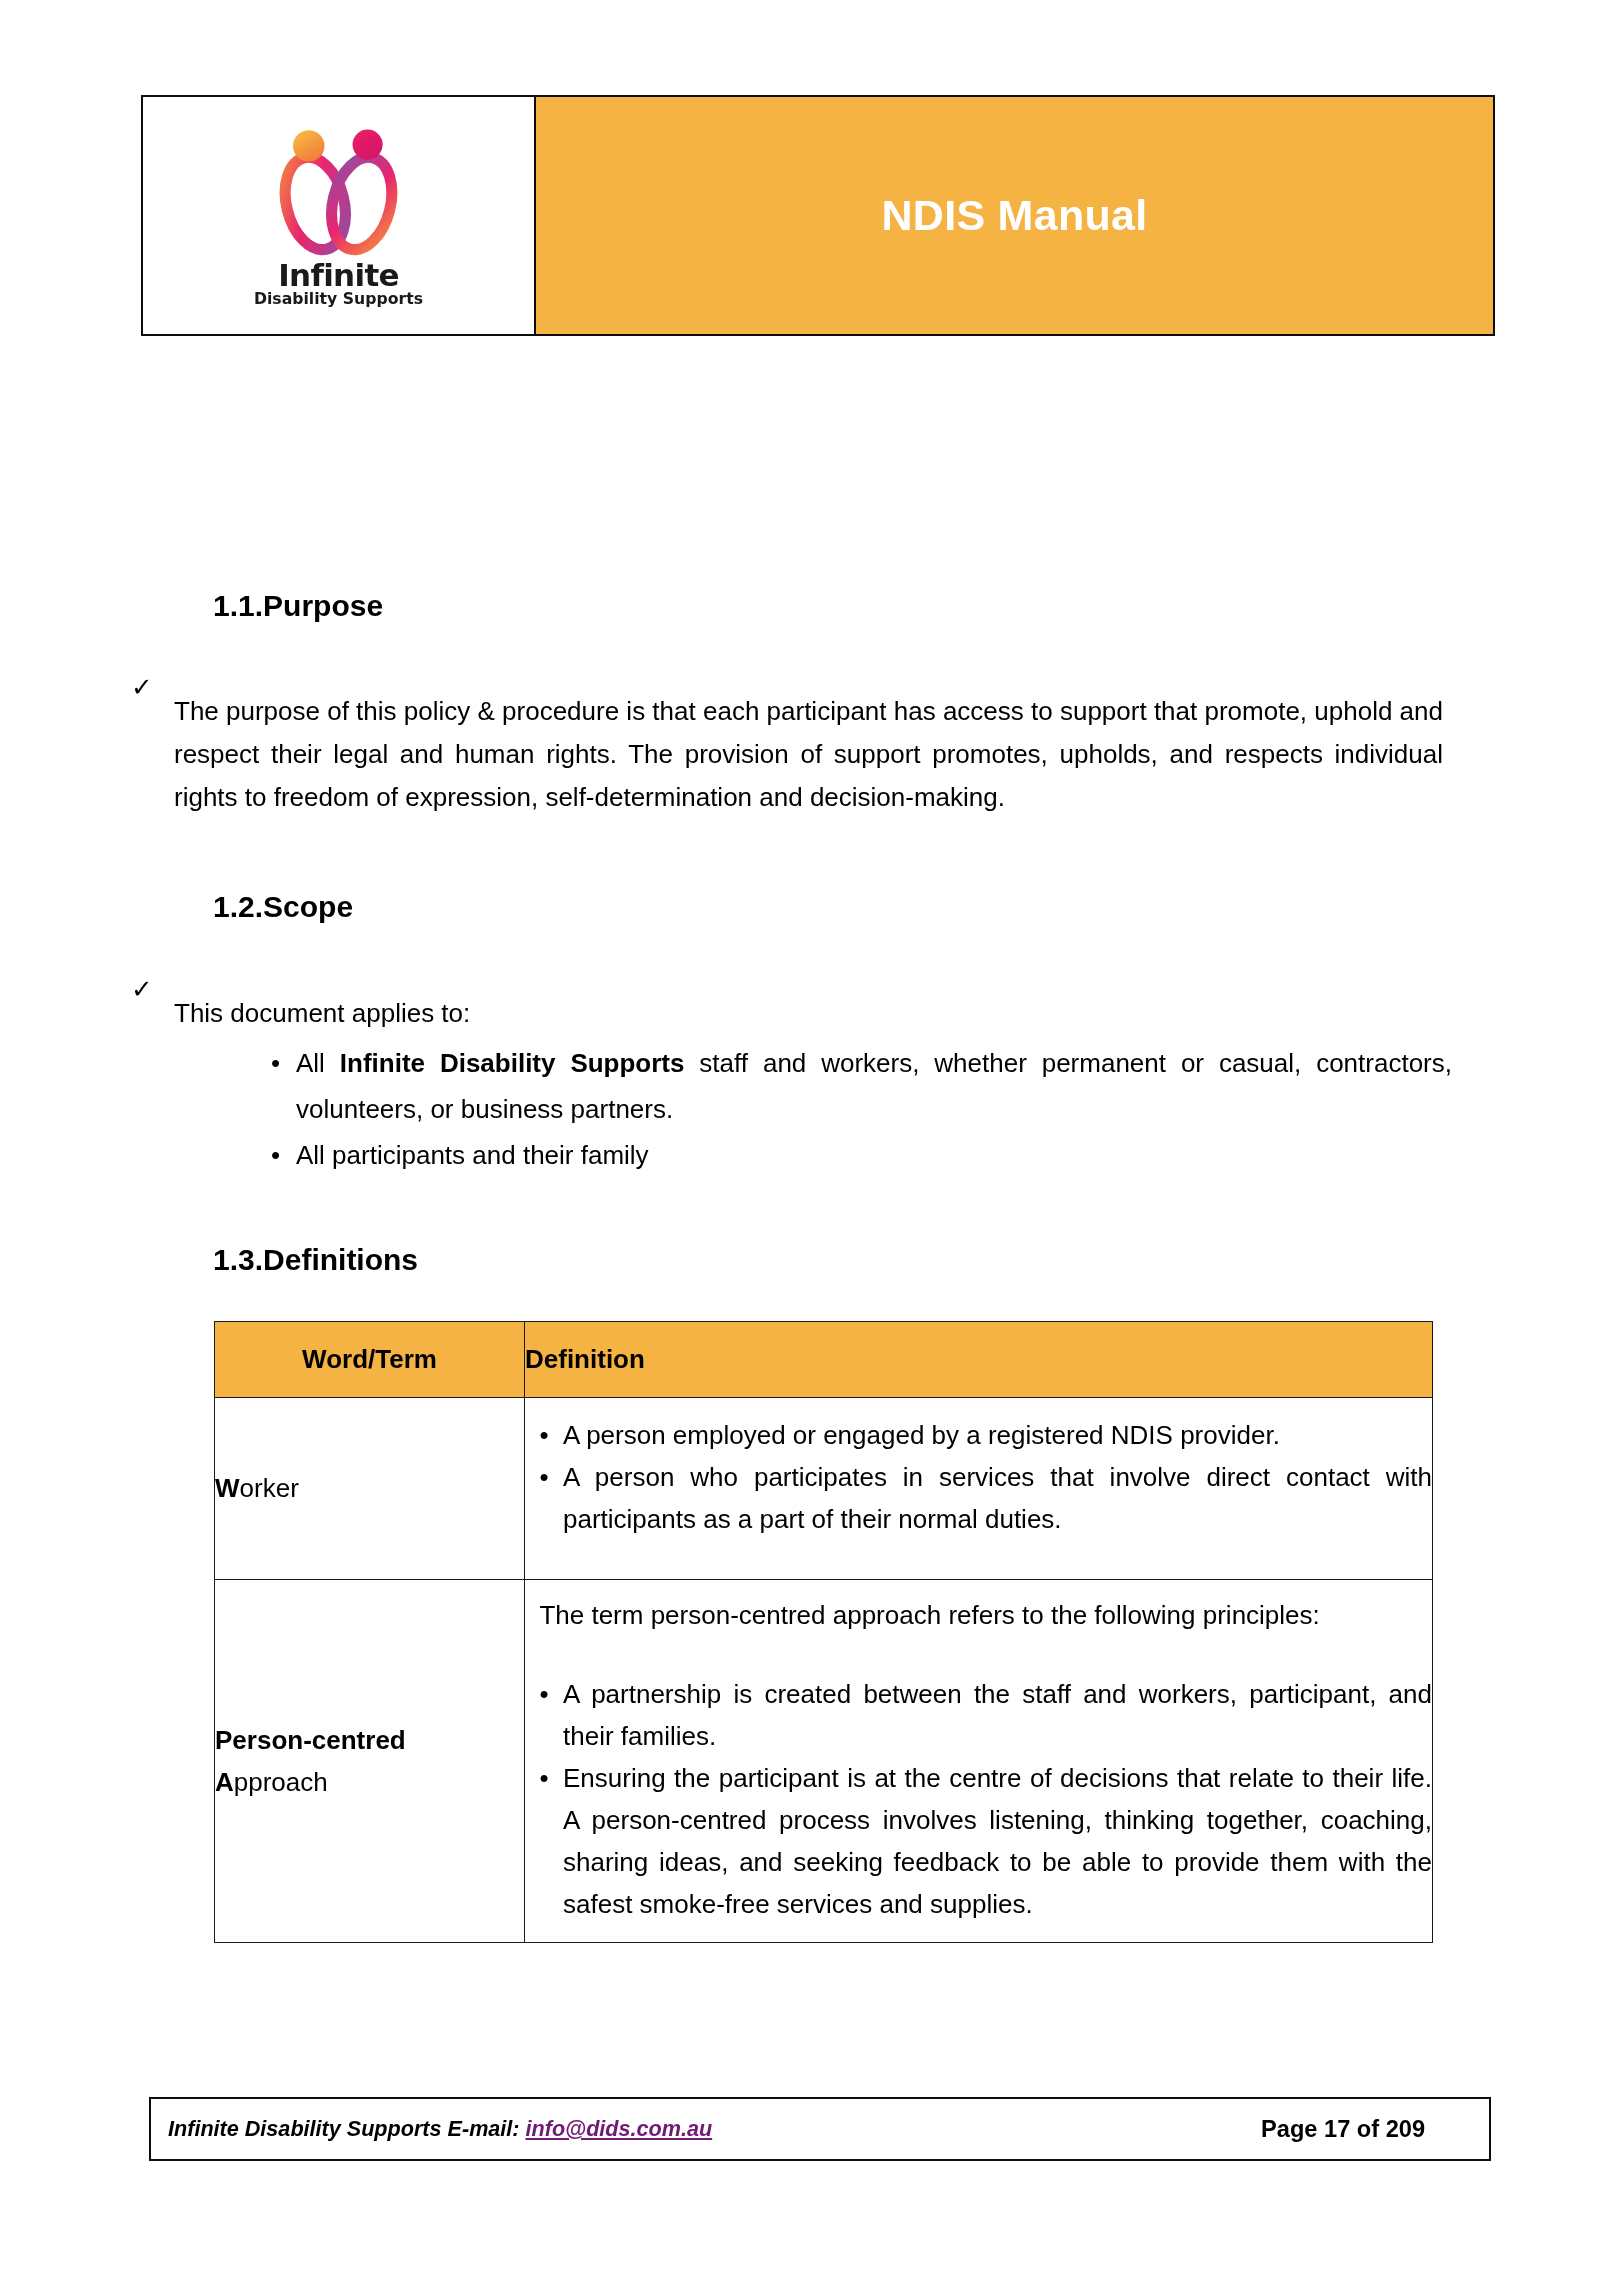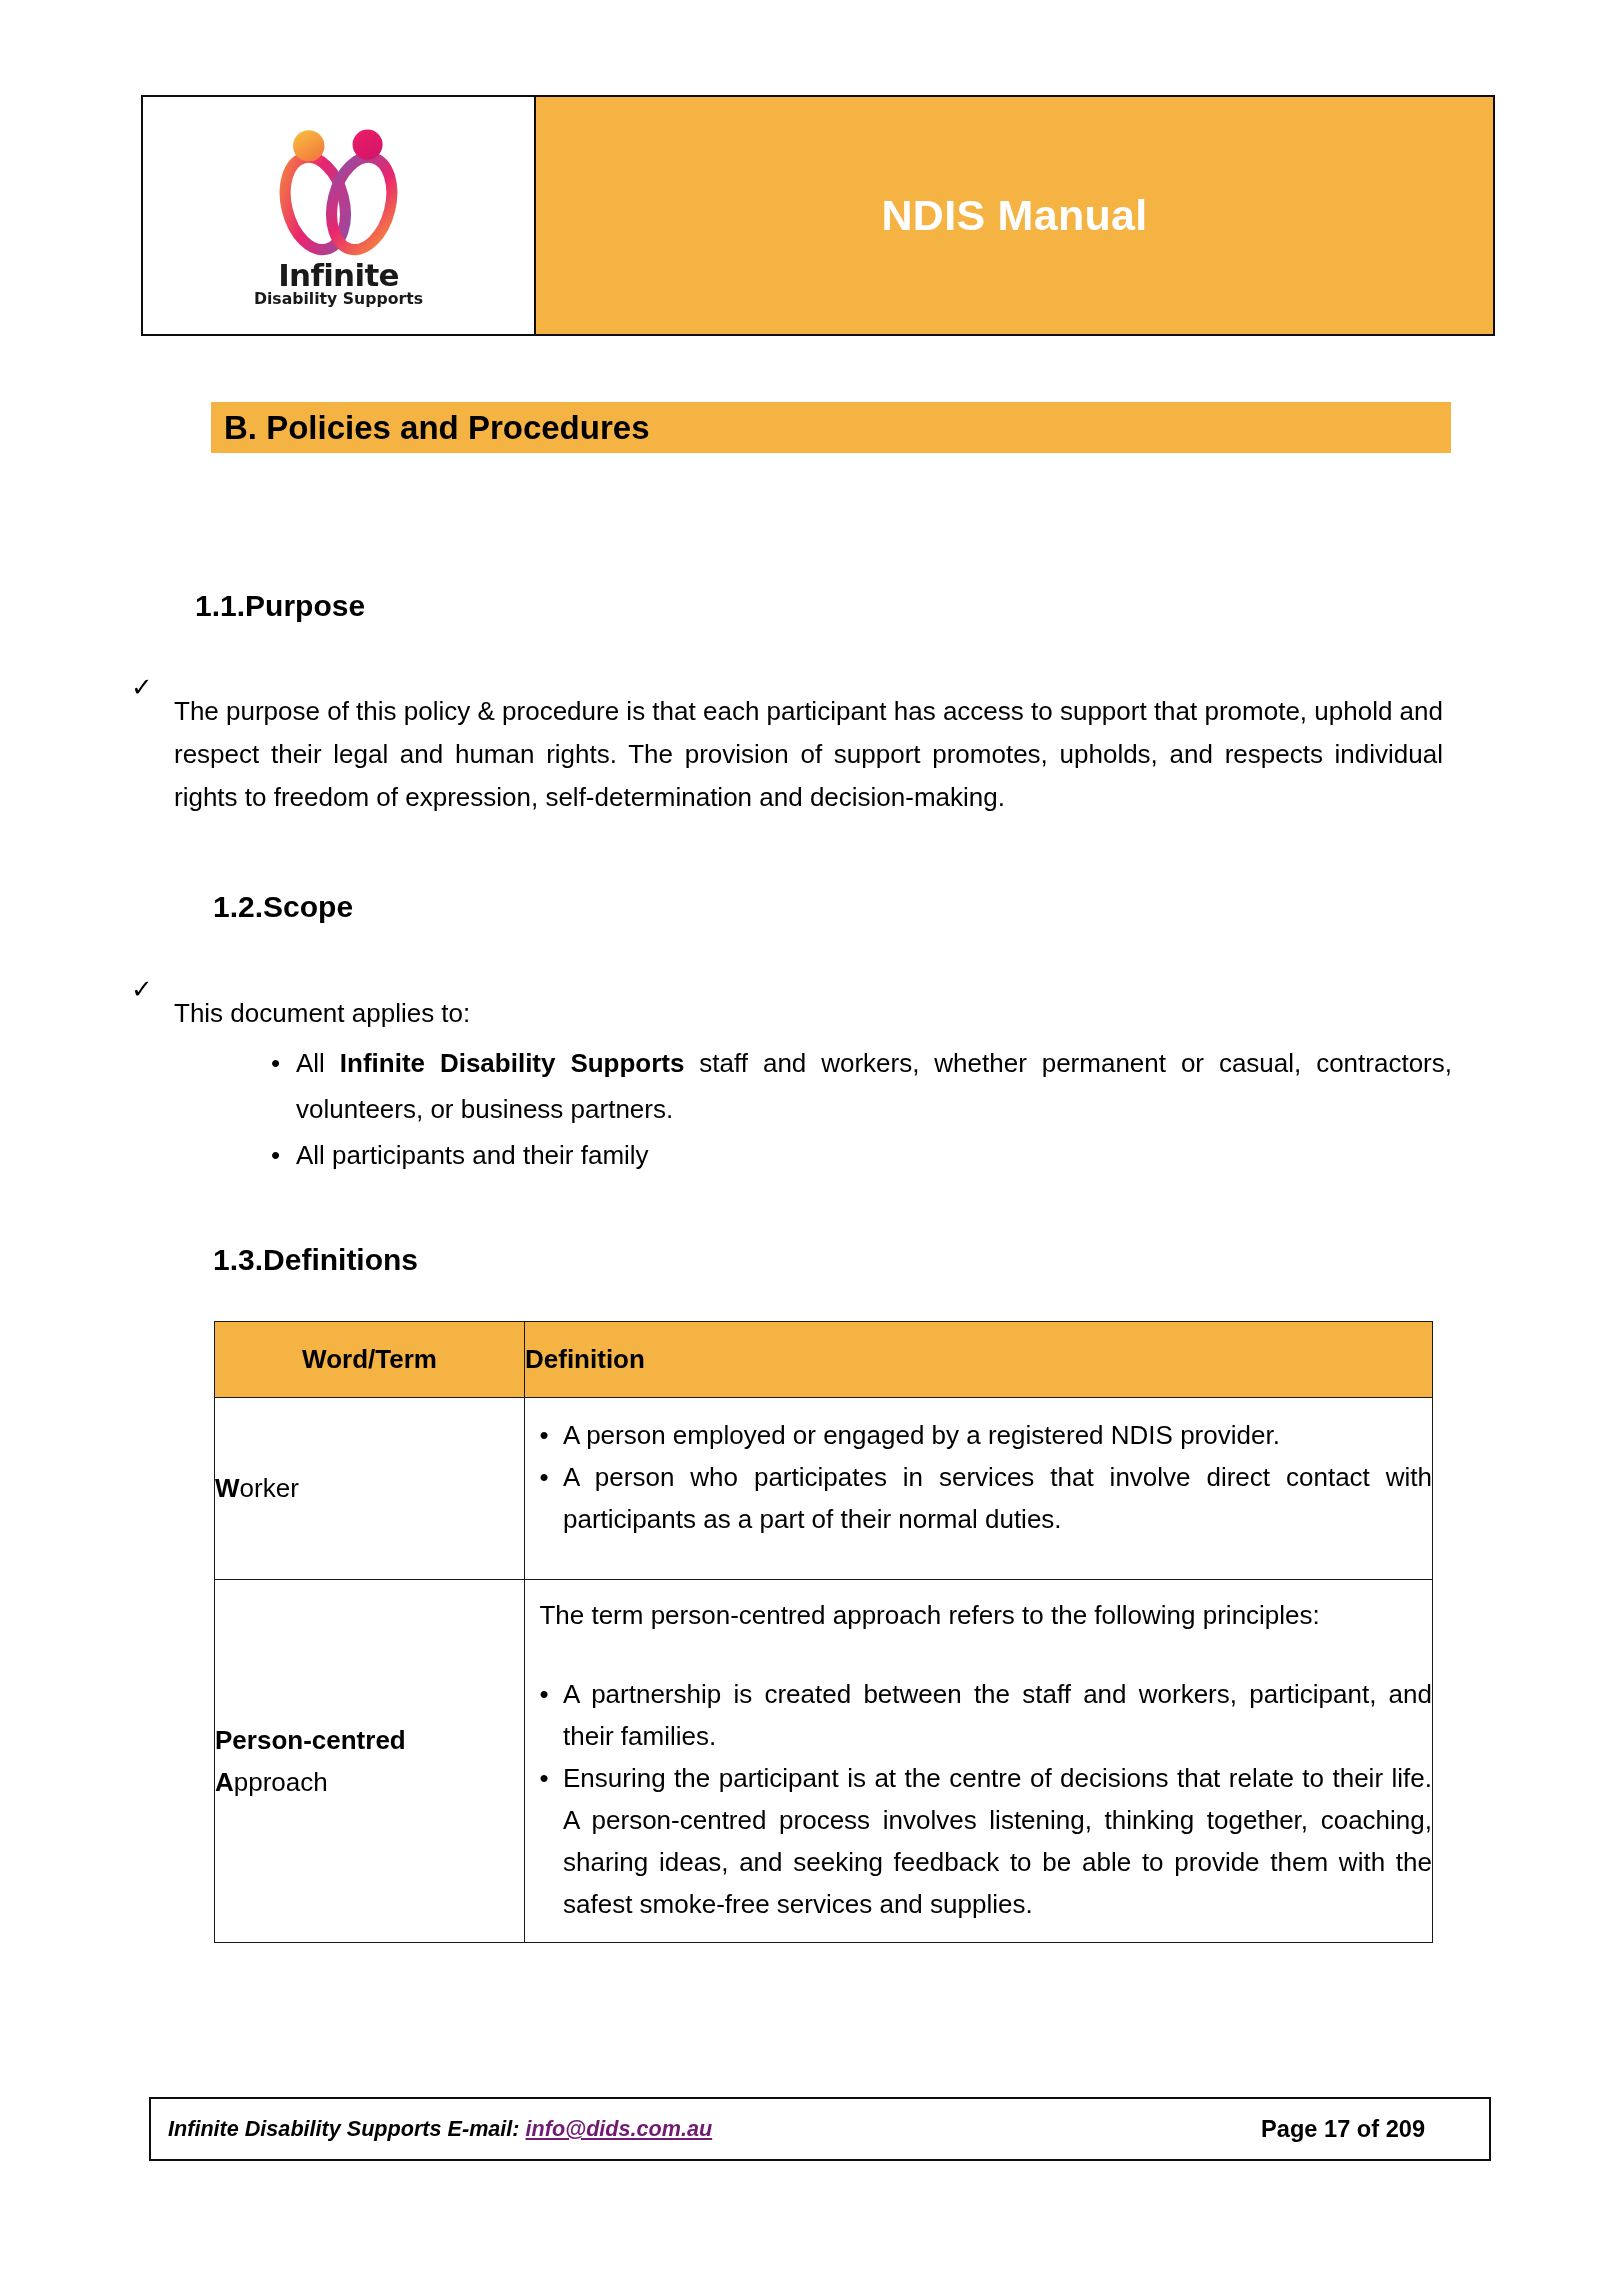--- a/index.html
+++ b/index.html
@@ -117,21 +117,21 @@
   }
 
   
   .subheading {
     position: absolute;
     font-size: 30px;
     font-weight: 700;
     color: #000;
     white-space: nowrap;
   }
-  .sh-purpose   { left: 195px; top: 589px; }
+  .sh-purpose   { left: 213px; top: 589px; }
   .sh-scope     { left: 213px; top: 890px; }
   .sh-defs      { left: 213px; top: 1243px; }
 
   
   .check-item {
     position: absolute;
     display: flex;
     align-items: flex-start;
   }
   .check-glyph {
@@ -310,23 +310,20 @@
         </svg>
         <div class="logo-name">Infinite</div>
         <div class="logo-sub">Disability Supports</div>
       </div>
     </div>
     <div class="header-title-cell">
       <div class="header-title-text">NDIS Manual</div>
     </div>
   </div>
 
-  <div class="bar-a">
-    <div class="bar-a-text">B. Policies and Procedures</div>
-  </div>
 
 
   <div class="subheading sh-purpose"><span>1.1.</span><span>Purpose</span></div>
 
   <div class="check-item ci-purpose">
     <span class="check-glyph">✓</span>
     <span class="check-body">The purpose of this policy &amp; procedure is that each participant has access to support that promote, uphold and respect their legal and human rights. The provision of support promotes, upholds, and respects individual rights to freedom of expression, self-determination and decision-making.</span>
   </div>
 
   <div class="subheading sh-scope"><span>1.2.</span><span>Scope</span></div>

